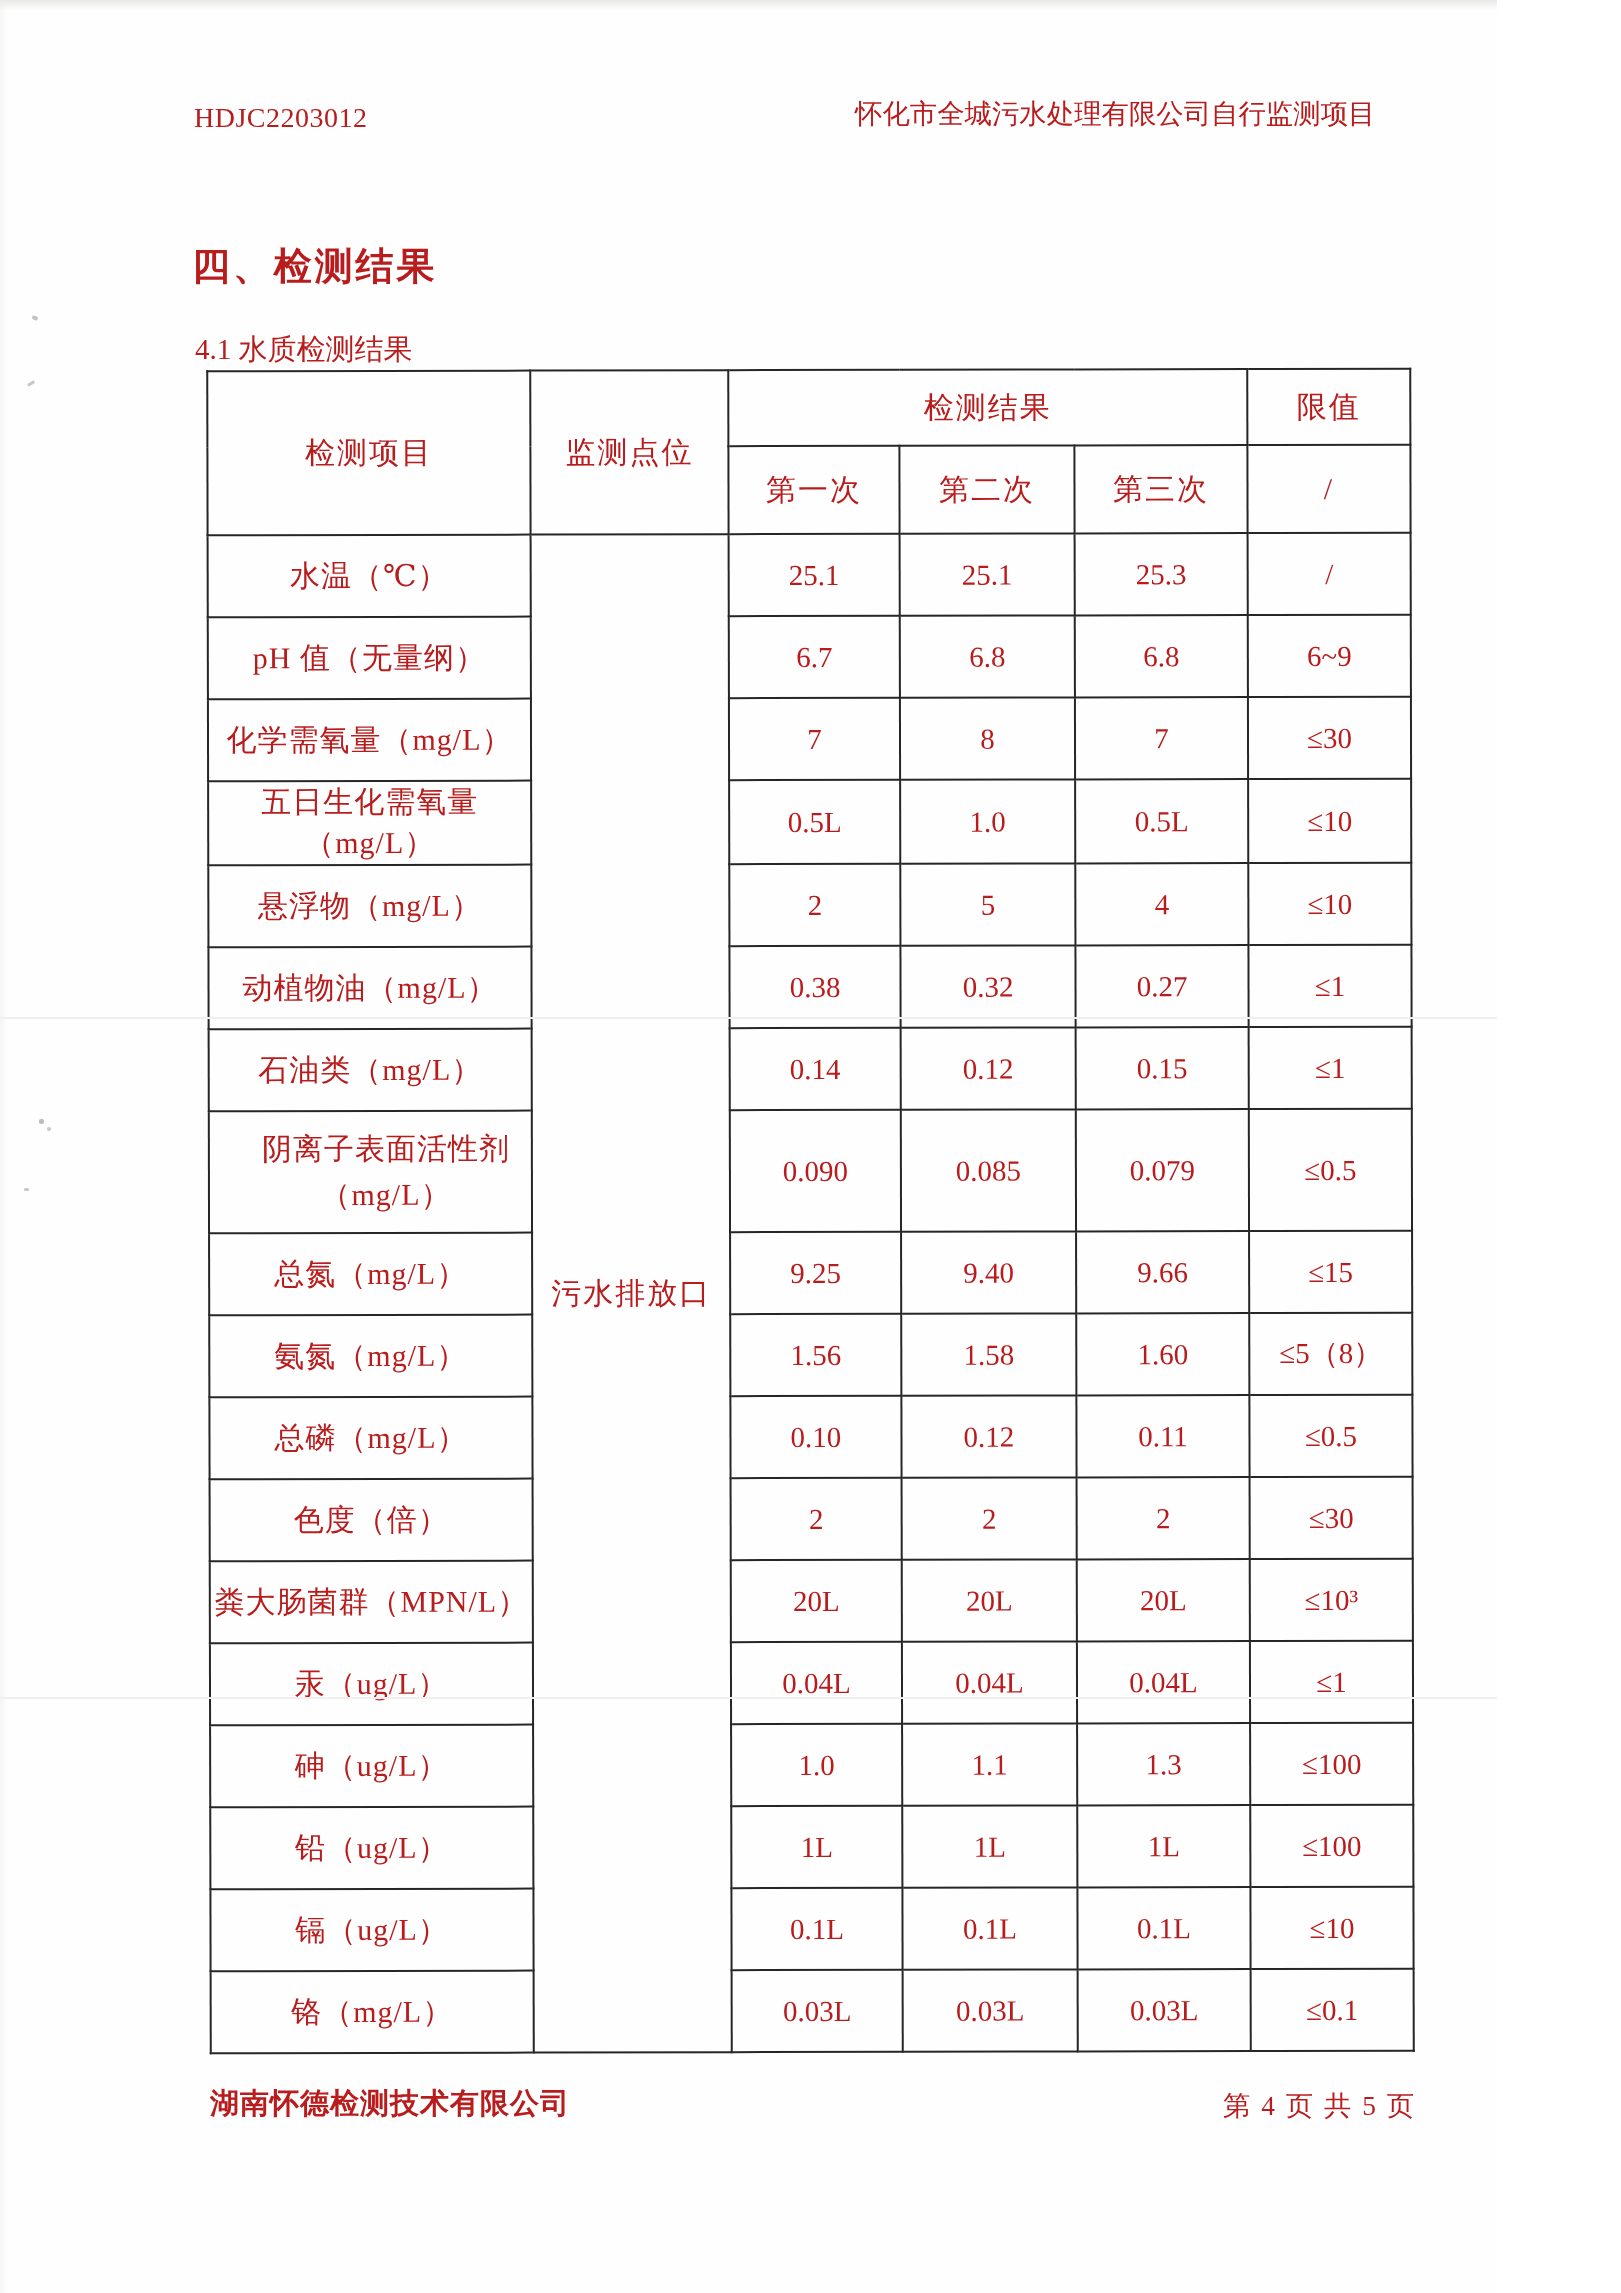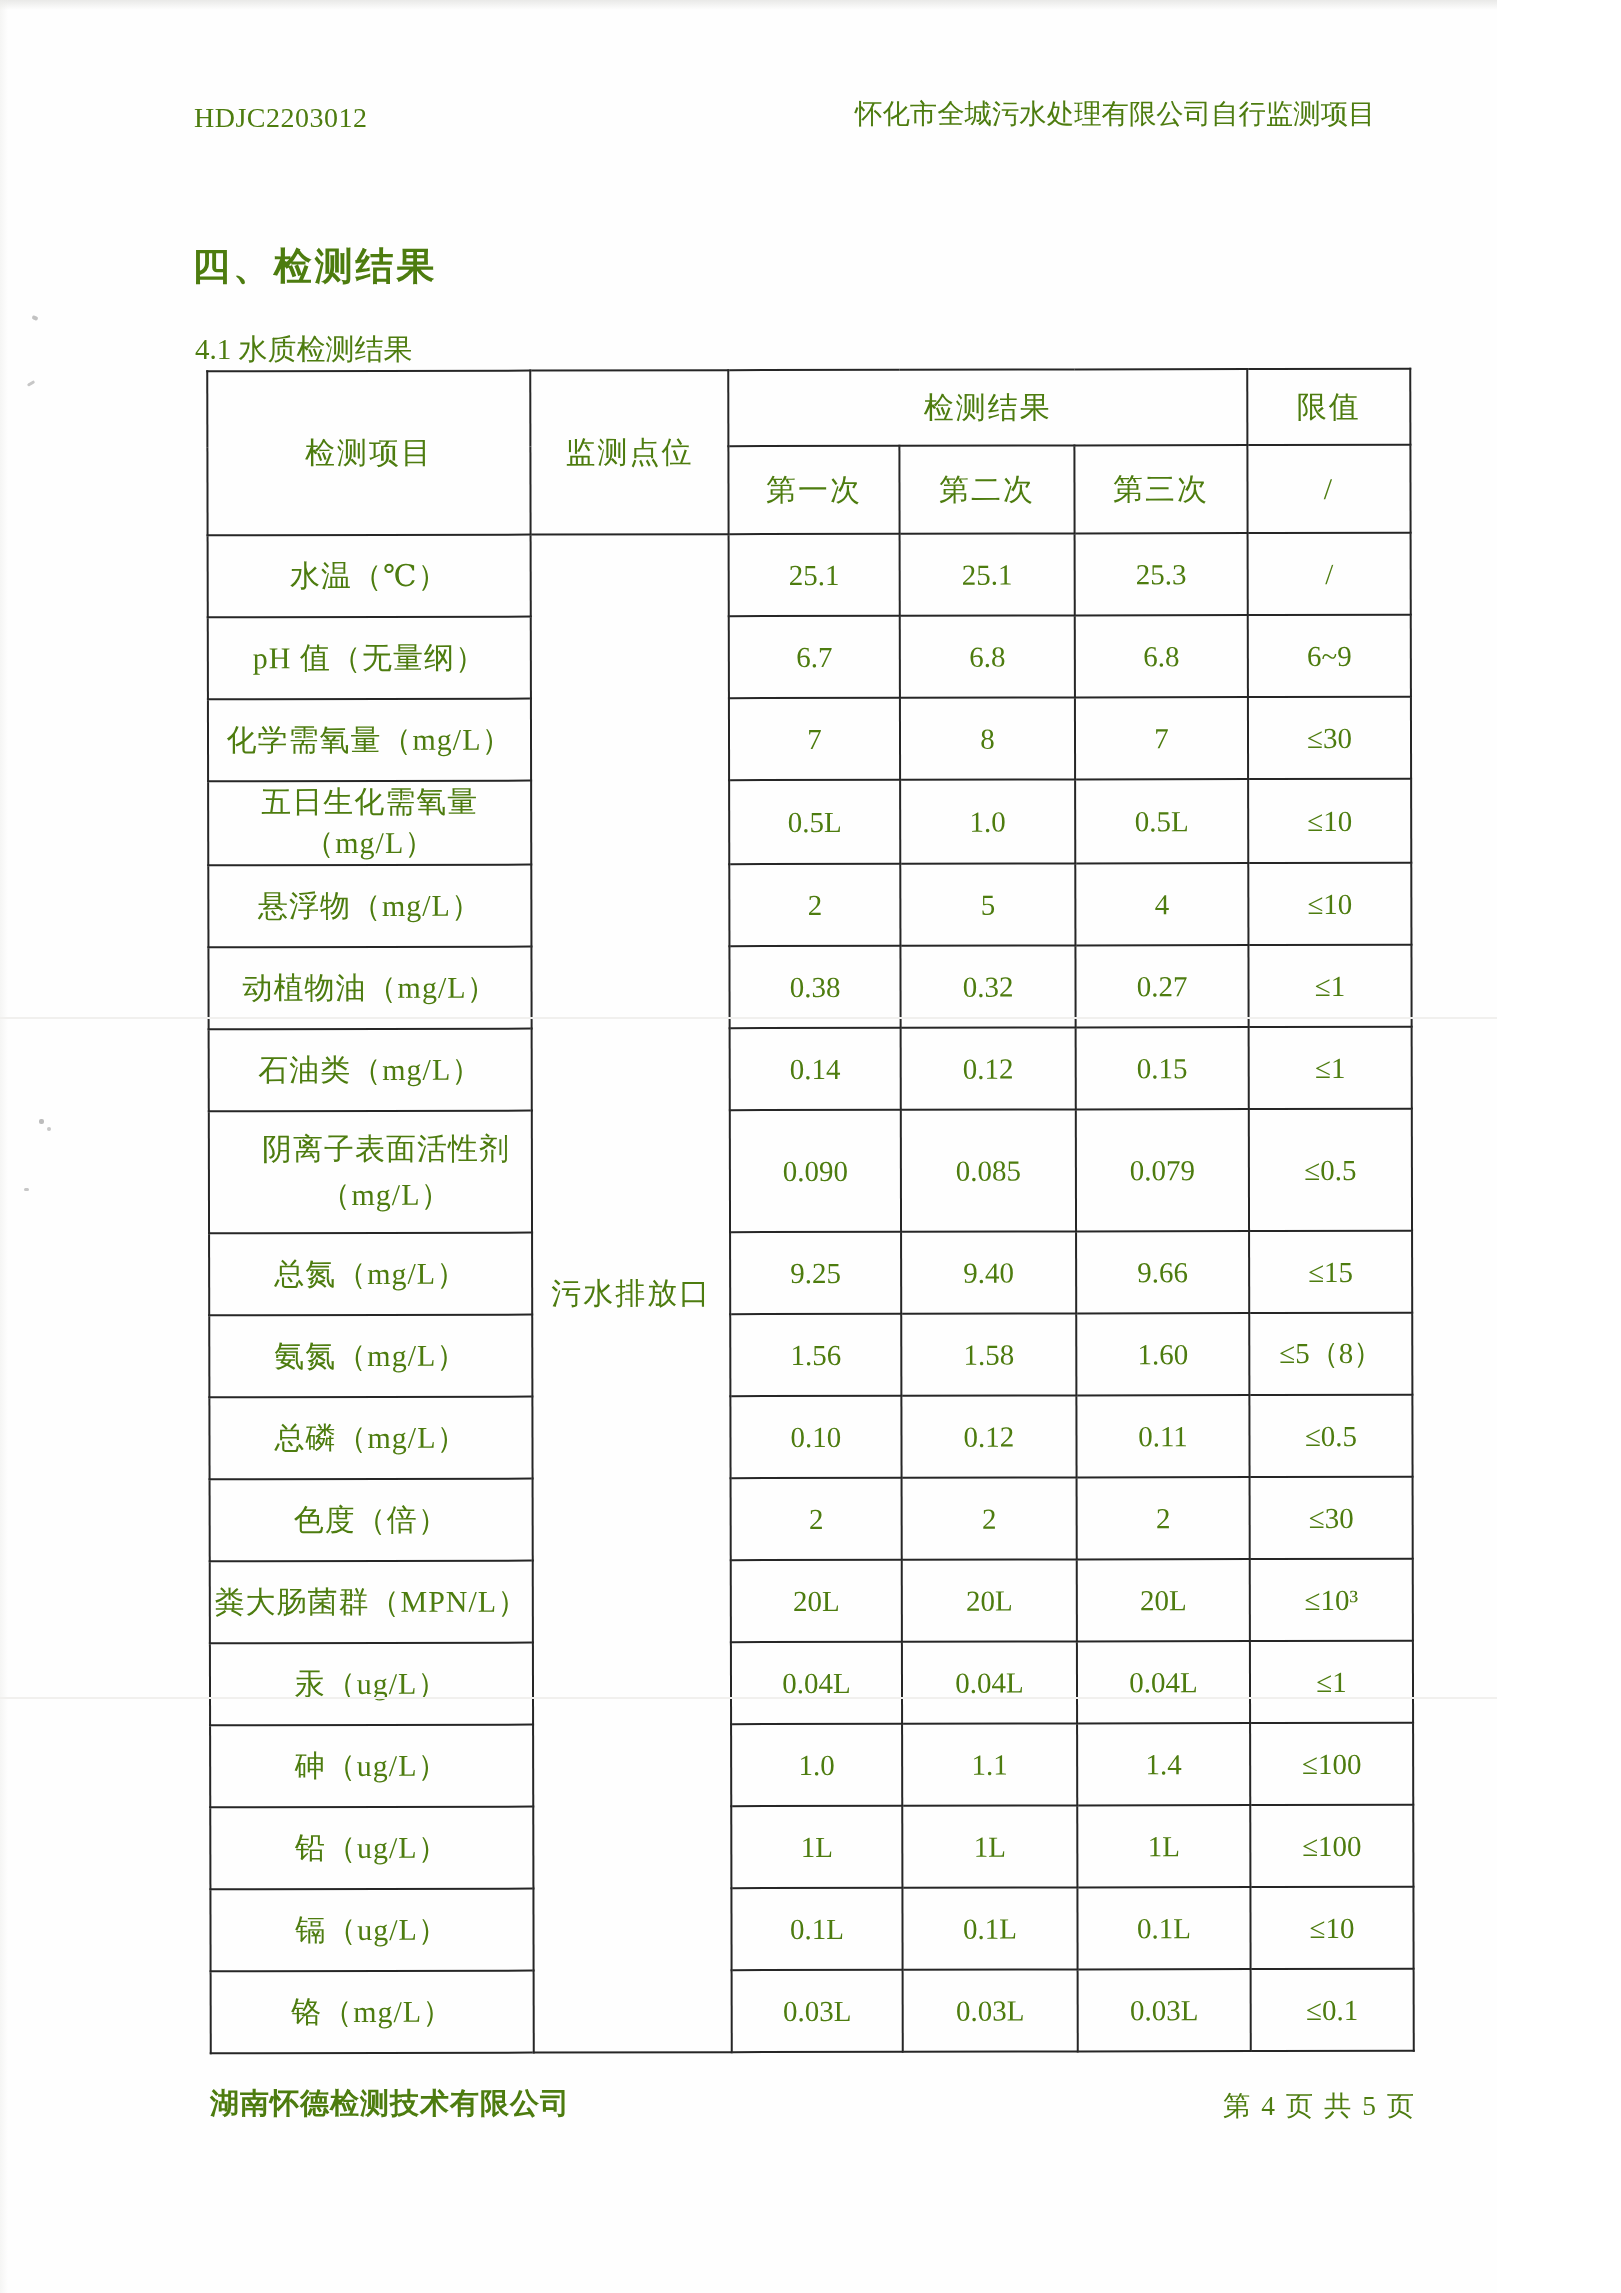--- a/index.html
+++ b/index.html
@@ -1,20 +1,20 @@
 <!DOCTYPE html>
 <html><head>
 <meta charset="utf-8">
 <style>
   html,body { margin:0; padding:0; background:#ffffff; }
   .page {
     position:relative; width:1497px; height:2294px;
     background:#fefefe; overflow:hidden;
     font-family:"Liberation Serif","DejaVu Serif",serif;
-    color:#4d7c0f;
+    color:#b91c1c;
   }
   .edge-top { position:absolute; left:0; top:0; width:1621px; height:9.8px;
     background:linear-gradient(to bottom,#e2e2e0,rgba(255,255,255,0)); opacity:.75; }
   .edge-left { position:absolute; left:0; top:0; width:7.8px; height:2294px;
     background:linear-gradient(to right,#ececea,rgba(255,255,255,0)); opacity:.5; }
   .edge-right-line { position:absolute; left:1614px; top:851px; width:2.9px; height:1443px;
     background:#c7c7c5; opacity:.8; }
 
   .report-no { position:absolute; left:194px; top:102px; font-size:28px; letter-spacing:0.5px; }
   .header-right { position:absolute; left:855px; top:96px; width:568px; font-size:27.4px; }
@@ -186,21 +186,21 @@
             <td class="c-item">汞（ug/L）</td>
             <td class="c-val">0.04L</td>
             <td class="c-val">0.04L</td>
             <td class="c-val">0.04L</td>
             <td class="c-limit">≤1</td>
           </tr>
           <tr>
             <td class="c-item">砷（ug/L）</td>
             <td class="c-val">1.0</td>
             <td class="c-val">1.1</td>
-            <td class="c-val">1.4</td>
+            <td class="c-val">1.3</td>
             <td class="c-limit">≤100</td>
           </tr>
           <tr>
             <td class="c-item">铅（ug/L）</td>
             <td class="c-val">1L</td>
             <td class="c-val">1L</td>
             <td class="c-val">1L</td>
             <td class="c-limit">≤100</td>
           </tr>
           <tr>

